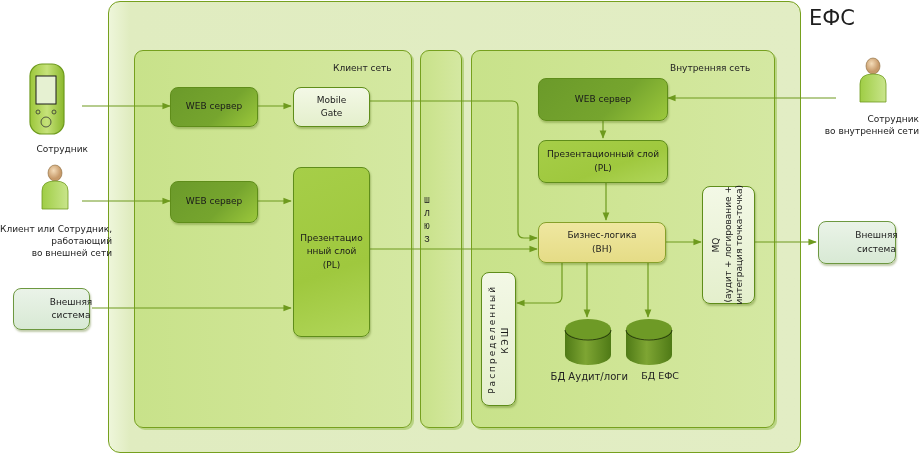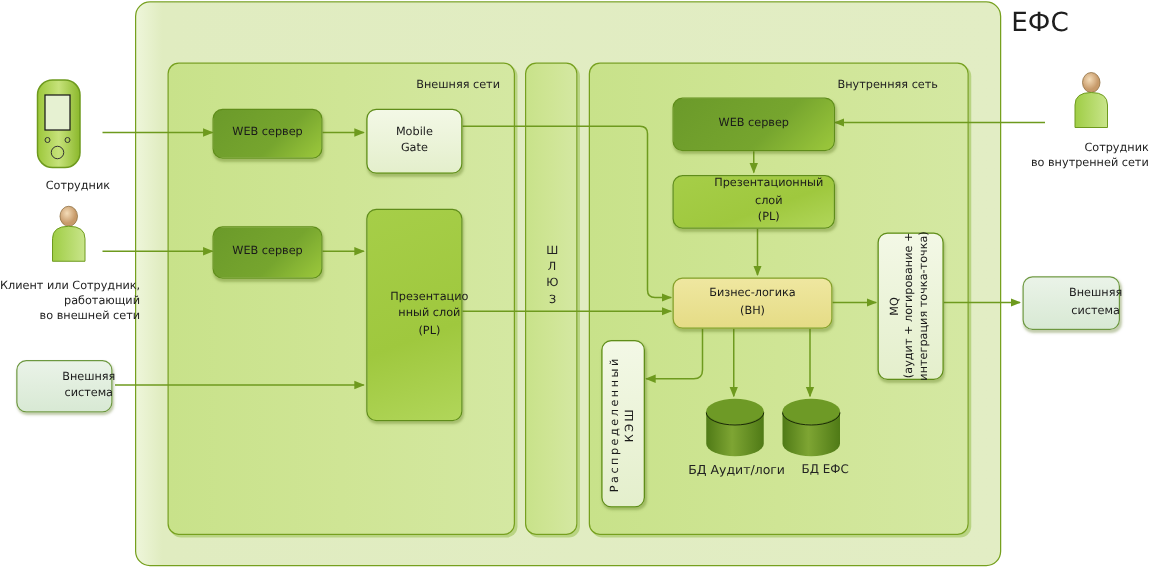--- a/index.html
+++ b/index.html
@@ -9,39 +9,39 @@
   .efs { left:108px; top:1px; width:693px; height:452px; border:1.5px solid #76a01e; border-radius:12px;
          background:linear-gradient(90deg,#eef6da 0,#e0ecc0 3%,#e2edc4 100%); }
   .efs-title { right:64px; top:6px; font-size:21px; color:#1e1e1e; }
   .zone { border:1.5px solid #76a01e; border-radius:9px;
           background:linear-gradient(90deg,#c8e28a 0,#cfe595 50%,#d4e8a2 100%);
           box-shadow:2px 2px 0 #b9d483; }
   .zone-label { font-size:9px; color:#222; }
   .box { border:1px solid #5f8d1a; border-radius:8px; display:flex; align-items:center; justify-content:center;
          text-align:center; font-size:9px; line-height:1.5; color:#1a1a1a; box-shadow:1px 2px 2px rgba(80,110,20,0.35); }
   .dark { background:linear-gradient(135deg,#6b9a2a 0,#76a52e 60%,#9cc83c 100%); }
-  .mid { background:linear-gradient(160deg,#a6ce48 0,#9fc83e 60%,#b1d65a 100%);padding-left:24px; }
+  .mid { background:linear-gradient(160deg,#a6ce48 0,#9fc83e 60%,#b1d65a 100%); }
   .light { background:linear-gradient(180deg,#f3f8e6 0,#e4efcc 100%); }
   .yellow { background:linear-gradient(180deg,#efe7a0 0,#e5dc86 100%); border-color:#86a02a;justify-content:center; }
   .ext { background:linear-gradient(180deg,#eaf3e8 0,#d8e9d4 100%); border-color:#6d9840;padding-left:39px; }
   .vtext { writing-mode:vertical-rl; transform:rotate(180deg); white-space:nowrap; }
   .label { text-align:right; font-size:9px; line-height:1.35; color:#222; white-space:nowrap; }
   svg.lines { position:absolute; left:0; top:0; }
 </style>
 </head>
 <body>
 
 <div class="abs efs"></div>
 <div class="abs efs-title">ЕФС</div>
 
 <div class="abs zone" style="left:134px;top:50px;width:278px;height:378px;"></div>
-<div class="abs zone-label" style="left:333px;top:63px;">Внешняя сети</div>
+<div class="abs zone-label" style="left:333px;top:63px;">Клиент сеть</div>
 
 <div class="abs zone" style="left:420px;top:50px;width:42px;height:378px;"></div>
-<div class="abs zone-label" style="left:435px;top:195px;width:12px;text-align:right;line-height:1.45;font-size:9px;">
+<div class="abs zone-label" style="left:421px;top:195px;width:12px;text-align:center;line-height:1.45;font-size:9px;font-family:Liberation Mono, monospace;">
   <span style="display:block;word-break:break-all;width:8px;margin:0 auto;">Ш Л Ю З</span>
 </div>
 
 <div class="abs zone" style="left:471px;top:50px;width:304px;height:378px;"></div>
 <div class="abs zone-label" style="left:670px;top:63px;">Внутренняя сеть</div>
 
 <svg class="lines" width="919" height="456">
   <defs>
     <marker id="arr" viewBox="0 0 10 10" refX="9" refY="5" markerWidth="7" markerHeight="7" orient="auto">
       <path d="M0,1 L10,5 L0,9 z" fill="#6e9a1e"></path>
@@ -105,21 +105,21 @@
 <div class="abs box ext" style="left:13px;top:288px;width:77px;height:42px;">
   <div>
     <div>Внешняя</div>
     <div>система</div>
   </div>
 </div>
 
 <div class="abs box dark" style="left:170px;top:87px;width:88px;height:40px;">
   <span>WEB сервер</span>
 </div>
-<div class="abs box light" style="left:293px;top:87px;width:77px;height:52px;justify-content:center;">
+<div class="abs box light" style="left:293px;top:87px;width:77px;height:40px;justify-content:center;">
   <div>
     <div>Mobile</div>
     <div>Gate</div>
   </div>
 </div>
 <div class="abs box dark" style="left:170px;top:181px;width:88px;height:42px;">
   <span>WEB сервер</span>
 </div>
 <div class="abs box mid" style="left:293px;top:167px;width:77px;height:170px;">
   <div>

